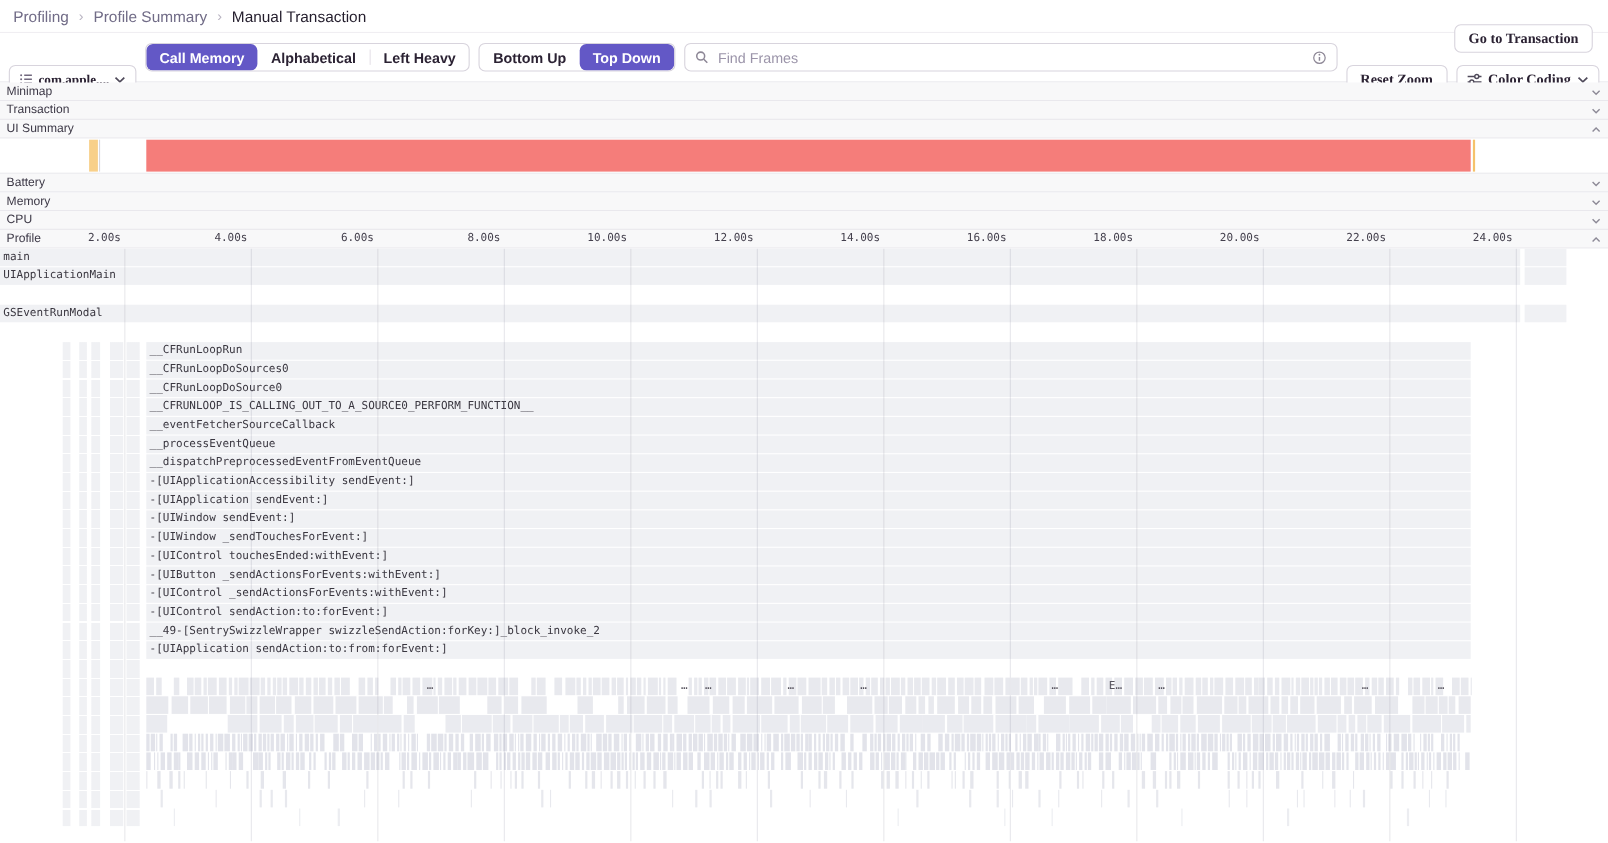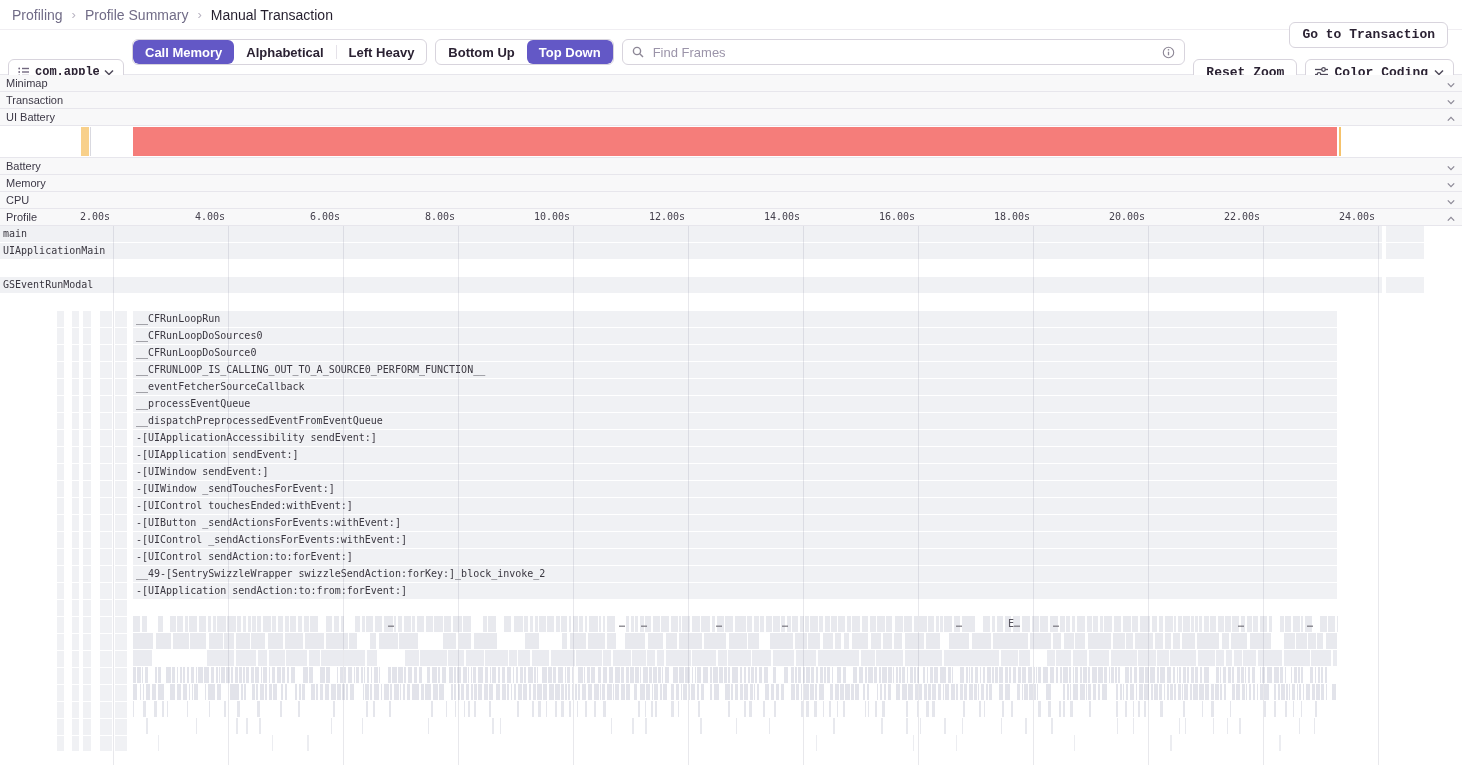--- a/index.html
+++ b/index.html
@@ -11,21 +11,21 @@
   }
   
   .crumbbar{height:30px;display:flex;align-items:center;justify-content:space-between;
     padding:0 14px 0 12px;border-bottom:1px solid #f0eef2;}
   .crumbs{display:flex;align-items:center;gap:9px;font-size:14px;}
   .crumb-link{color:#716c87;cursor:pointer;}
   .crumb-current{color:#241e2d;font-weight:500;}
   .crumb-sep{color:#b9b4c2;font-size:13px;}
   .btn{display:inline-flex;align-items:center;gap:6px;background:#fff;
     border:1px solid #d8d4dd;border-radius:6px;height:26px;padding:0 12px;
-    font-size:13px;font-weight:700;color:#2b2233;font-family:Liberation Mono, monospace;cursor:pointer;white-space:nowrap;margin-top:40px;}
+    font-size:13px;font-weight:700;color:#2b2233;font-family:Liberation Serif, serif;cursor:pointer;white-space:nowrap;margin-top:40px;}
   
   .toolbar{height:44px;display:flex;align-items:center;gap:8px;padding:0 8px;}
   .thread-label{font-size:12px;font-weight:700;max-width:64px;overflow:hidden;white-space:nowrap;}
   .icon{display:inline-flex;align-items:center;color:#71687e;}
   .seggroup{display:flex;align-items:stretch;border:1px solid #d8d4dd;border-radius:6px;
     height:26px;background:#fff;overflow:hidden;}
   .seg{border:none;background:transparent;font-size:13px;font-weight:600;padding:0 12px;
     color:#2b2233;font-family:inherit;cursor:pointer;}
   .seg.active{background:#6358c6;color:#fff;border-radius:6px;}
   .segdiv{width:1px;background:#e5e2e9;margin:5px 0;}
@@ -153,21 +153,21 @@
           <path d="M1 1.5l4 4 4-4" fill="none" stroke="#8d8a97" stroke-width="1.6"></path>
         </svg></span>
   </div>
   <div class="trow">
     <span class="tlbl">Transaction</span>
     <span class="chev"><svg width="8" height="6" viewBox="0 0 10 7">
           <path d="M1 1.5l4 4 4-4" fill="none" stroke="#8d8a97" stroke-width="1.6"></path>
         </svg></span>
   </div>
   <div class="trow">
-    <span class="tlbl">UI Battery</span>
+    <span class="tlbl">UI Summary</span>
     <span class="chev"><svg width="8" height="6" viewBox="0 0 10 7" style="transform:rotate(180deg)">
           <path d="M1 1.5l4 4 4-4" fill="none" stroke="#8d8a97" stroke-width="1.6"></path>
         </svg></span>
   </div>
   <div class="uiframes" id="uiframes">
       <div class="ufbar" style="left: 81px; width: 8px; background: rgb(248, 208, 138);"></div>
       <div class="ufbar" style="left: 90px; width: 1px; background: rgb(217, 217, 224);"></div>
       <div class="ufbar" style="left: 133px; width: 1204px; background: rgb(245, 125, 122);"></div>
       <div class="ufbar" style="left: 1339px; width: 2px; background: rgb(245, 194, 107);"></div>
     </div>

